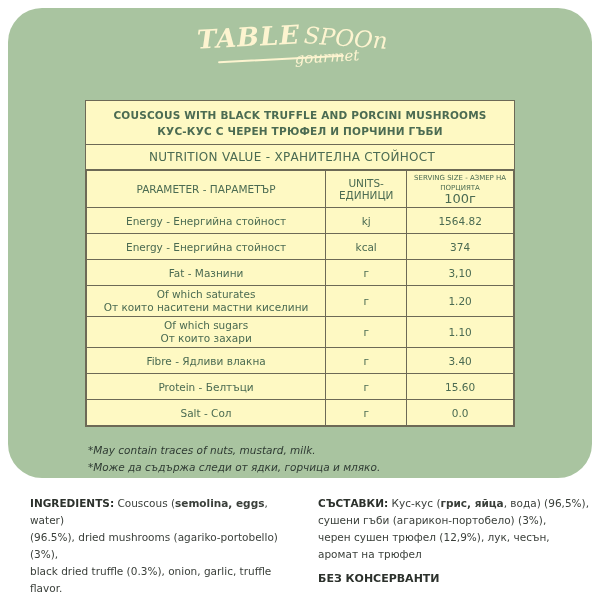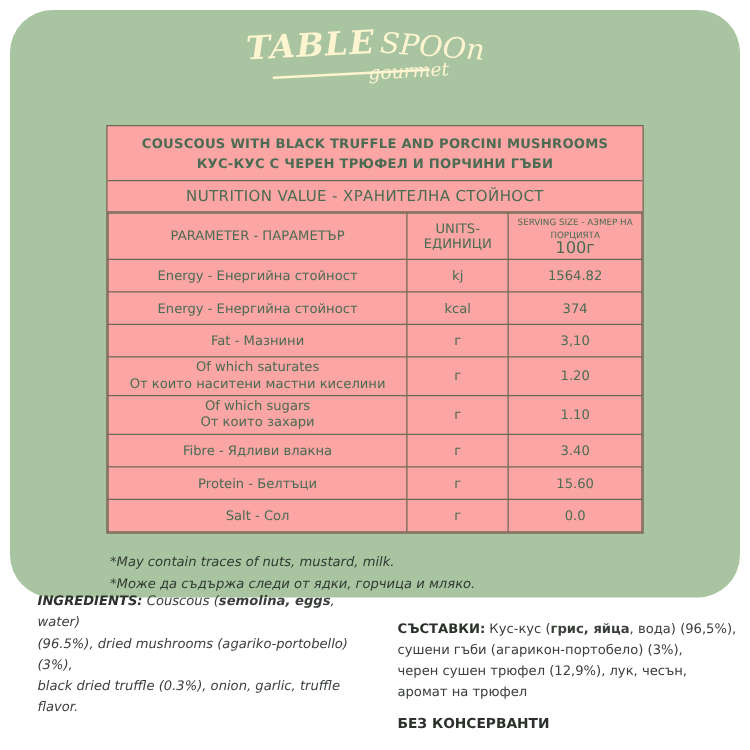--- a/index.html
+++ b/index.html
@@ -74,21 +74,21 @@
     background: #fdf4d0;
     transform: rotate(-3deg);
     border-radius: 2px;
   }
   
   .card {
     position: absolute;
     left: 85px;
     top: 100px;
     width: 430px;
-    background: #fca5a5;
+    background: #fef9c3;
     border: 1px solid #6d6a56;
     box-sizing: border-box;
   }
   .card .title-block {
     text-align: center;
     padding: 6px 8px 5px 8px;
     border-bottom: 1px solid #6d6a56;
   }
   .title-line {
     font-family: "DejaVu Sans", sans-serif;
@@ -159,21 +159,21 @@
     font-style: italic;
   }
   
   .ing {
     position: absolute;
     font-family: "DejaVu Sans", sans-serif;
     font-size: 10.5px;
     color: #3a3f3a;
     line-height: 17px;
   }
-  .ing-left { left: 30px; top: 473px; width: 275px; font-style: italic; }
+  .ing-left { left: 30px; top: 495px; width: 275px; }
   .ing-right { left: 318px; top: 495px; width: 272px; }
   .ing b { font-weight: bold; }
   .ing-head { font-weight: bold; color: #2c312c; }
   .no-pres {
     display: block;
     margin-top: 7px;
     font-weight: bold;
     color: #2c312c;
     font-size: 11px;
   }

